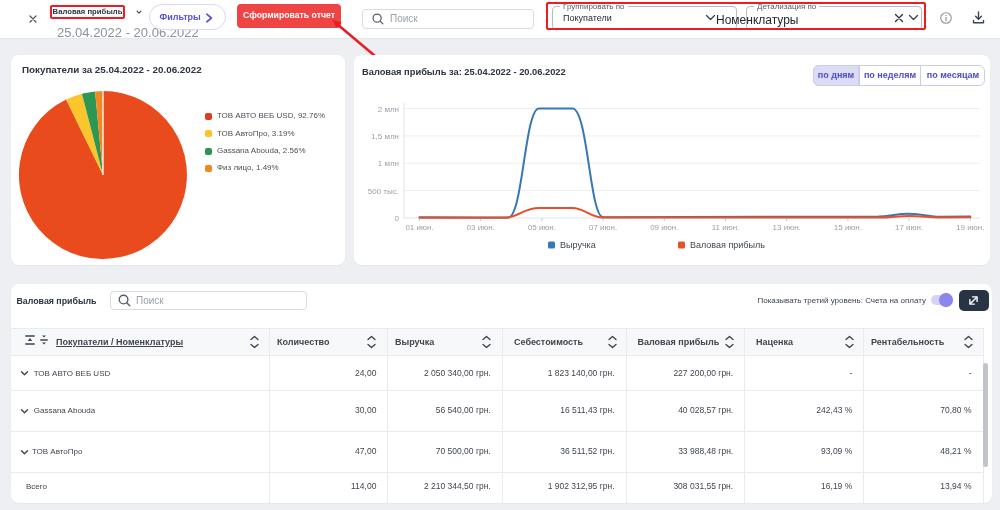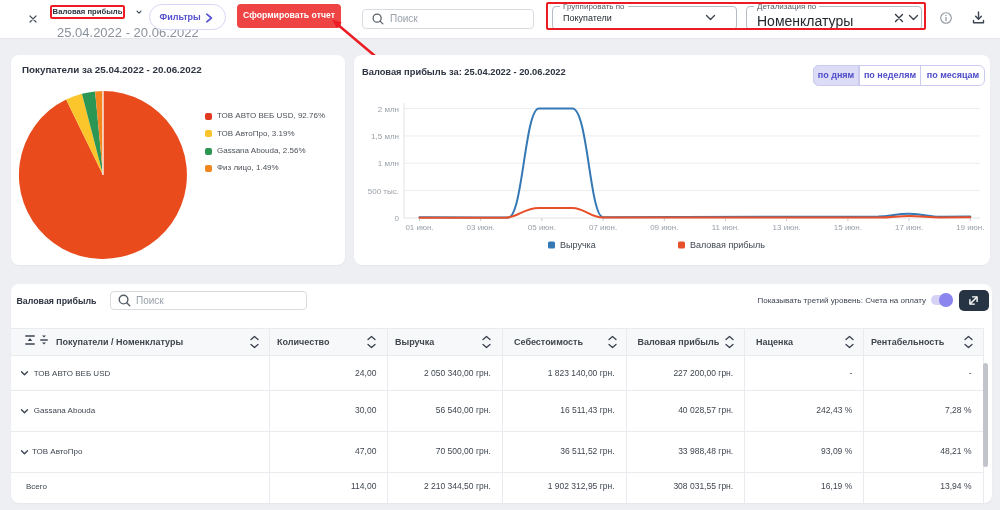--- a/index.html
+++ b/index.html
@@ -42,21 +42,21 @@
 
 <div class="abs" style="left:552px;top:5.5px;width:185px;height:24px;border:1px solid #b6bcc4;border-radius:4px;background:#fff;"></div>
 <div class="abs" style="left:560px;top:1.5px;background:#fff;padding:0 3px;font-size:8px;color:#555c66;">Группировать по</div>
 <div class="abs" style="left:563px;top:12.5px;font-size:9px;color:#23292f;">Покупатели</div>
 <svg class="abs" style="left:704px;top:13px;" width="13" height="10" viewBox="0 0 13 10">
   <path d="M2.5 2.5 L6.5 6.5 L10.5 2.5" fill="none" stroke="#3b424c" stroke-width="1.3" stroke-linecap="round" stroke-linejoin="round"></path>
 </svg>
 
 <div class="abs" style="left:746px;top:5.5px;width:176px;height:24px;border:1px solid #b6bcc4;border-radius:4px;background:#fff;"></div>
 <div class="abs" style="left:754px;top:1.5px;background:#fff;padding:0 3px;font-size:8px;color:#555c66;">Детализация по</div>
-<div class="abs" style="left:757px;top:12.5px;font-size:14px;color:#23292f;">Номенклатуры</div>
+<div class="abs" style="left:716px;top:12.5px;font-size:12px;color:#23292f;">Номенклатуры</div>
 <svg class="abs" style="left:894px;top:13px;" width="10" height="10" viewBox="0 0 10 10">
   <path d="M1.5 1.5 L8.5 8.5 M8.5 1.5 L1.5 8.5" stroke="#2a3139" stroke-width="1.3" stroke-linecap="round"></path>
 </svg>
 <svg class="abs" style="left:907px;top:13px;" width="13" height="10" viewBox="0 0 13 10">
   <path d="M2.5 2.5 L6.5 6.5 L10.5 2.5" fill="none" stroke="#3b424c" stroke-width="1.3" stroke-linecap="round" stroke-linejoin="round"></path>
 </svg>
 
 <svg class="abs" style="left:940px;top:11.5px;" width="12" height="12" viewBox="0 0 12 12">
   <circle cx="6" cy="6" r="5.3" fill="none" stroke="#8e959e" stroke-width="1.1"></circle>
   <path d="M6 5.4 L6 8.7" stroke="#8e959e" stroke-width="1.2" stroke-linecap="round"></path>
@@ -204,21 +204,21 @@
 <svg class="abs" style="left:25px;top:335px;" width="10" height="10" viewBox="0 0 10 10">
   <path d="M0.8 1 H9.2 M0.8 9 H9.2" stroke="#3c4450" stroke-width="1.5" stroke-linecap="round"></path>
   <path d="M5 3 L7.3 6 L2.7 6 Z" fill="#3c4450"></path>
 </svg>
 <svg class="abs" style="left:39.5px;top:335px;" width="8" height="10" viewBox="0 0 8 10">
   <path d="M0.8 5 H7.2" stroke="#3c4450" stroke-width="1.5" stroke-linecap="round"></path>
   <path d="M4 2.6 L6 0.6 L2 0.6 Z" fill="#3c4450"></path>
   <path d="M4 9.4 L6 7.4 L2 7.4 Z" fill="#3c4450"></path>
 </svg>
 
-<div class="hc" style="left:56px;">Покупатели / Номенклатуры</div>
+<div class="hc" style="left:56px;text-decoration:underline;">Покупатели / Номенклатуры</div>
 <div class="hc" style="left:277px;">Количество</div>
 <div class="hc" style="left:395px;">Выручка</div>
 <div class="hc" style="left:514px;">Себестоимость</div>
 <div class="hc" style="left:637.5px;">Валовая прибыль</div>
 <div class="hc" style="left:756px;">Наценка</div>
 <div class="hc" style="left:871px;">Рентабельность</div>
 
 <svg class="sort" style="left:249px;" width="11" height="14" viewBox="0 0 11 14">
     <path d="M2 4.6 L5.5 1.4 L9 4.6 M2 9.4 L5.5 12.6 L9 9.4" fill="none" stroke="#3c4450" stroke-width="1.3" stroke-linecap="round" stroke-linejoin="round"></path>
   </svg>
@@ -254,21 +254,21 @@
 
 <svg class="abs" style="left:19.5px;top:408px;" width="9" height="7" viewBox="0 0 9 7">
     <path d="M1.5 1.8 L4.5 4.8 L7.5 1.8" fill="none" stroke="#3c4450" stroke-width="1.4" stroke-linecap="round" stroke-linejoin="round"></path>
   </svg>
 <div class="cell r2 name" style="left:33.8px;">Gassana Abouda</div>
 <div class="cell r2 num" style="left:268.8px;width:107.6px;">30,00</div>
 <div class="cell r2 num" style="left:387.4px;width:103.4px;">56 540,00 грн.</div>
 <div class="cell r2 num" style="left:501.8px;width:112.8px;">16 511,43 грн.</div>
 <div class="cell r2 num" style="left:625.6px;width:107.6px;">40 028,57 грн.</div>
 <div class="cell r2 num" style="left:744.2px;width:108.1px;">242,43 %</div>
-<div class="cell r2 num" style="left:863.3px;width:108.2px;">7,28 %</div>
+<div class="cell r2 num" style="left:863.3px;width:108.2px;">70,80 %</div>
 
 <svg class="abs" style="left:19.5px;top:448.5px;" width="9" height="7" viewBox="0 0 9 7">
     <path d="M1.5 1.8 L4.5 4.8 L7.5 1.8" fill="none" stroke="#3c4450" stroke-width="1.4" stroke-linecap="round" stroke-linejoin="round"></path>
   </svg>
 <div class="cell r3 name" style="left:32px;">ТОВ АвтоПро</div>
 <div class="cell r3 num" style="left:268.8px;width:107.6px;">47,00</div>
 <div class="cell r3 num" style="left:387.4px;width:103.4px;">70 500,00 грн.</div>
 <div class="cell r3 num" style="left:501.8px;width:112.8px;">36 511,52 грн.</div>
 <div class="cell r3 num" style="left:625.6px;width:107.6px;">33 988,48 грн.</div>
 <div class="cell r3 num" style="left:744.2px;width:108.1px;">93,09 %</div>

